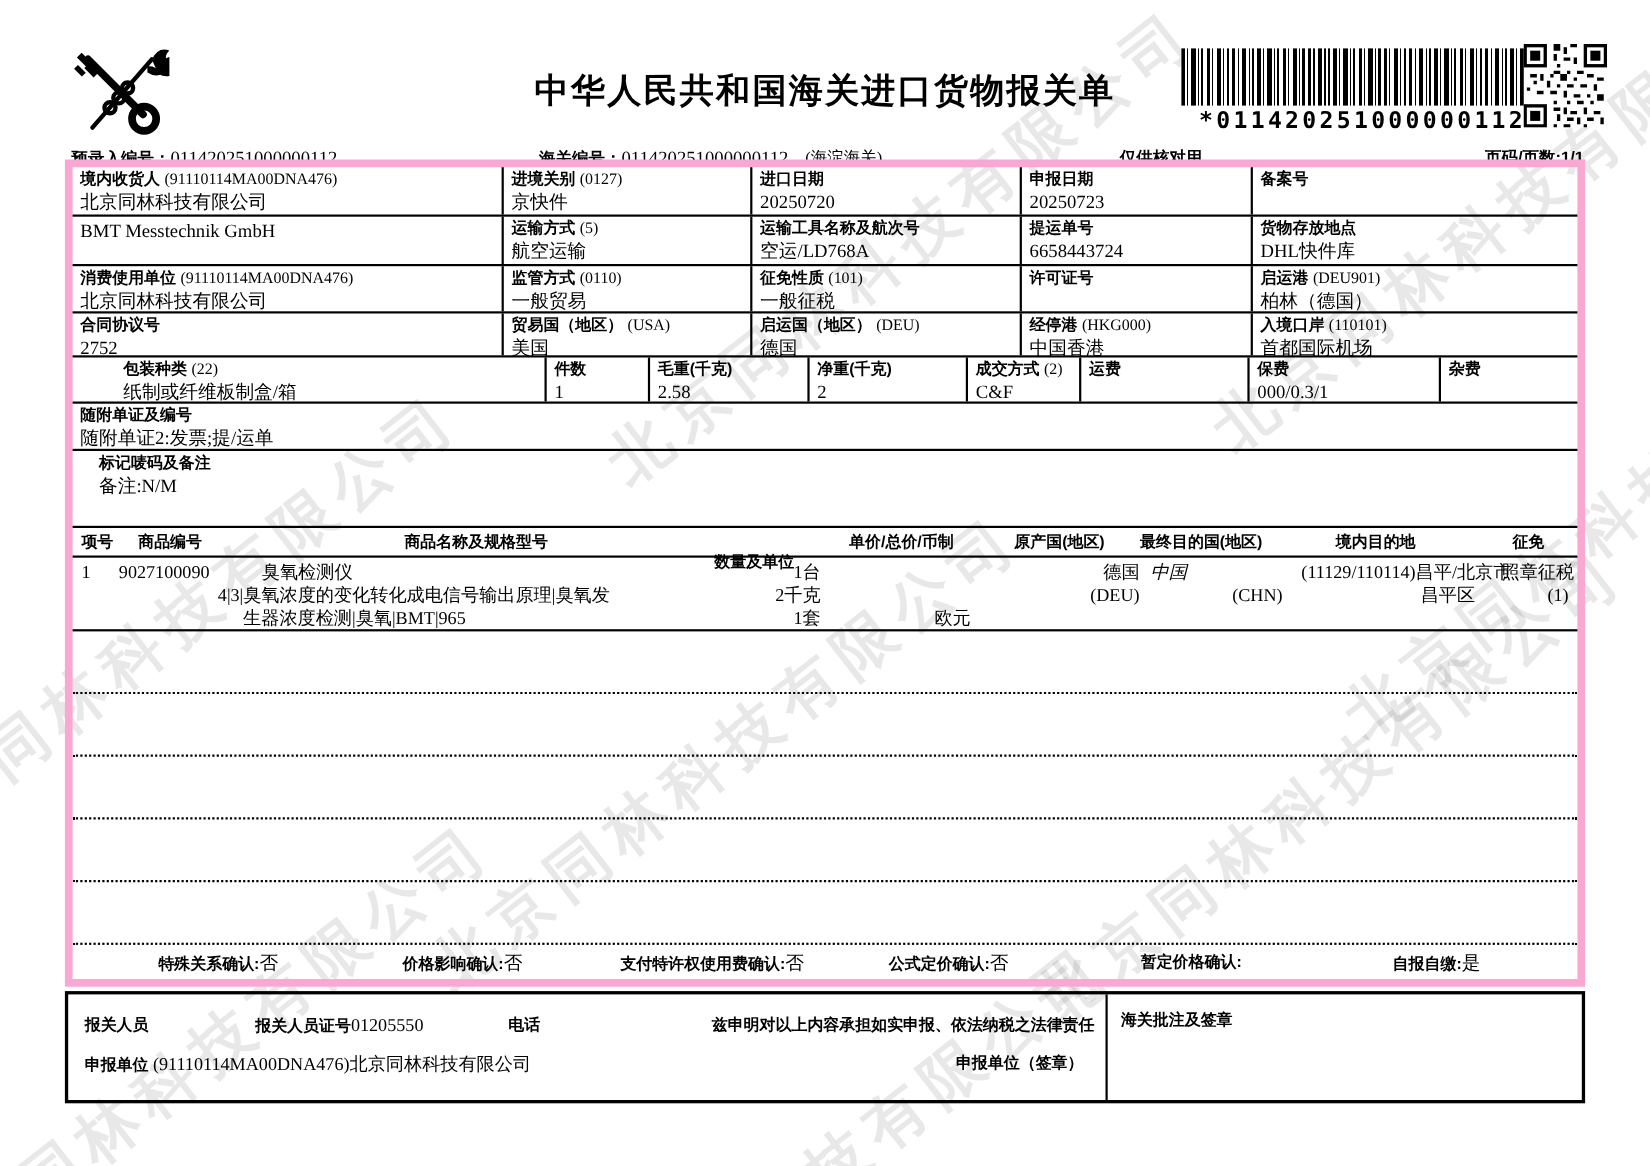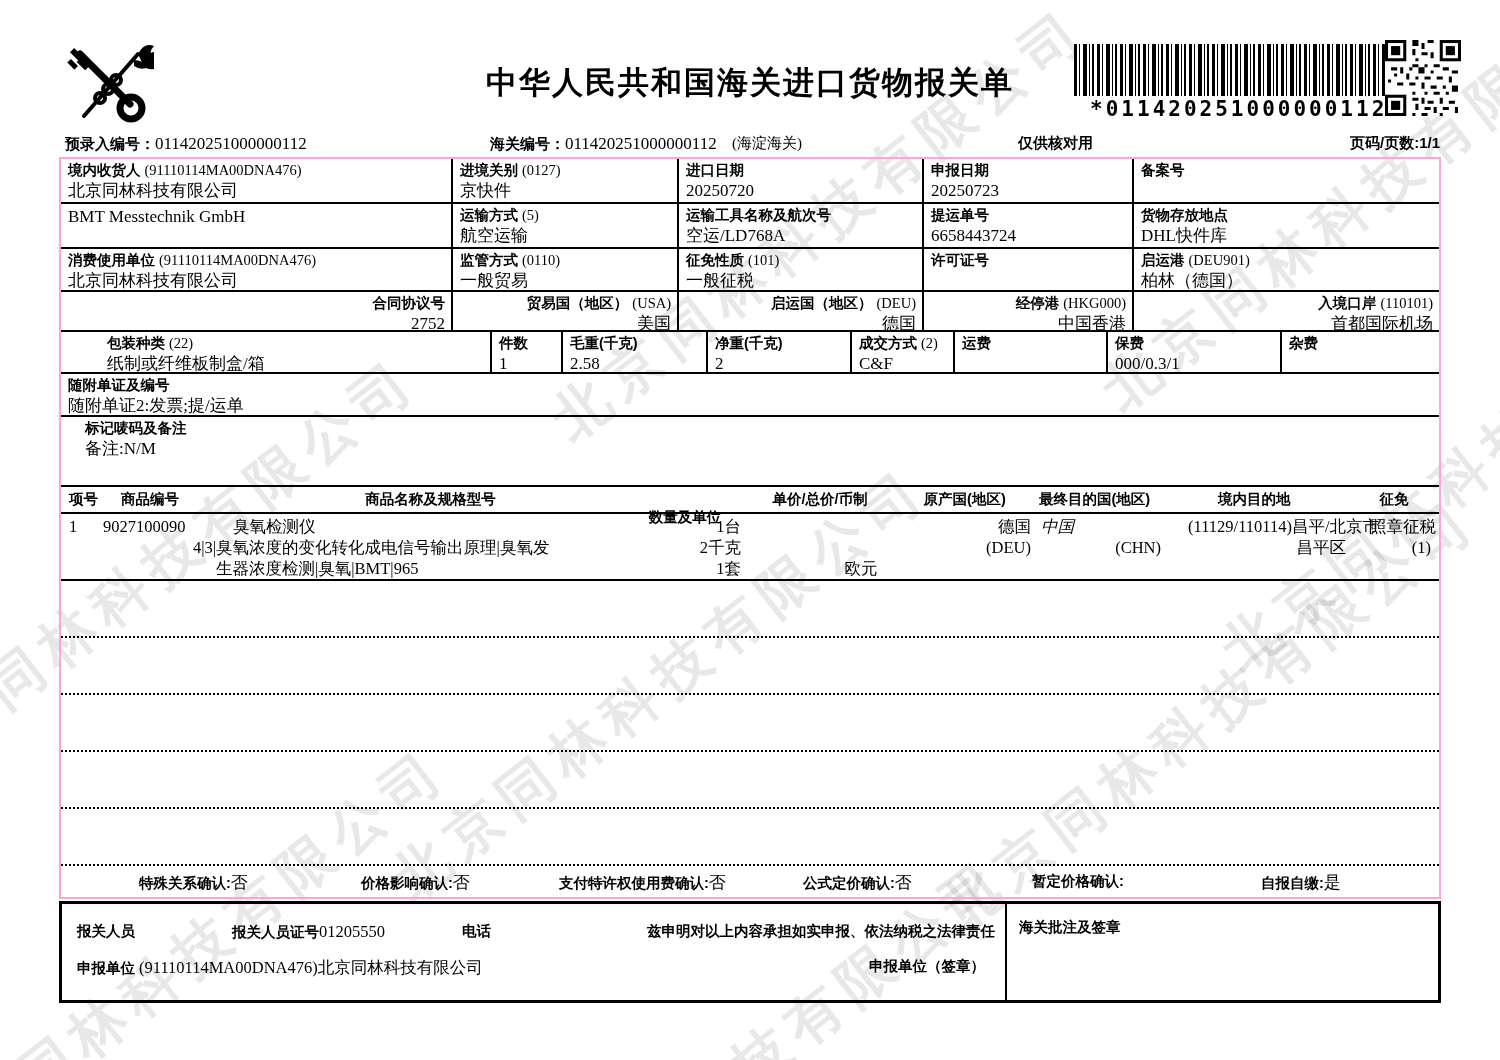--- a/index.html
+++ b/index.html
@@ -31,30 +31,30 @@
   
   .preheader { position:absolute; left:60px; top:134px; width:1380px; height:22px; font-size:15px;text-decoration:underline; }
   .preheader .ph { position:absolute; top:0; white-space:nowrap; }
   .b { font-weight:bold; font-family:"Liberation Sans", sans-serif; }
   .serif { font-family:"Liberation Serif","DejaVu Serif", serif; font-weight:normal; }
   .ph-pre { left:5px; }  .ph-cus { left:430px; } .ph-office { left:672px; font-family:"Liberation Serif",serif; }
   .ph-check { left:958px; font-weight:bold; } .ph-page { right:0; font-weight:bold; }
   .preheader .serif-val { font-family:"Liberation Serif","DejaVu Serif",serif; font-size:17px; }
 
   
-  .main-table { position:absolute; left:59px; top:157px; width:1382px; border:2px solid #f9a8d4; background:transparent; }
+  .main-table { position:absolute; left:59px; top:145px; width:1382px; border:7px solid #f9a8d4; background:transparent; }
   .trow { display:flex; border-bottom:2px solid #000; }
   .cell { border-right:2px solid #000; padding:2px 6px 0 7px; overflow:visible; }
   .cell:last-child { border-right:none; flex:1; }
   .lbl { font-size:14.5px; font-weight:bold; line-height:19px; white-space:nowrap; }
   .lbl .code { font-weight:normal; font-family:"Liberation Serif","DejaVu Serif",serif; font-size:14.5px; }
   .val { font-size:17px; font-family:"Liberation Serif","DejaVu Serif",serif; line-height:21px; white-space:nowrap; }
-  .h45{height:45px;} .h43{height:43px;} .h40{height:40px;text-align:right;} .h42{height:42px;padding-left:39px;} .h70{height:70px;}
+  .h45{height:45px;} .h43{height:43px;} .h40{height:40px;} .h42{height:42px;padding-left:39px;} .h70{height:70px;}
   .w392{width:392px;} .w226{width:226px;} .w245{width:245px;} .w210{width:210px;} .w307{width:307px;}
-  .w81{width:71px;} .w145{width:145px;} .w144{width:144px;} .w103{width:103px;} .w153{width:153px;} .w174{width:174px;} .w188{width:188px;}
+  .w81{width:94px;} .w145{width:145px;} .w144{width:144px;} .w103{width:103px;} .w153{width:153px;} .w174{width:174px;} .w188{width:188px;}
 
   
   .items-head { display:flex; align-items:center; height:27px; border-bottom:2px solid #000;
                 font-size:14.5px; font-weight:bold; }
   .ih { white-space:nowrap; }
   .ic1{width:50px; padding-left:8px;} .ic2{width:120px; padding-left:10px;}
   .ic3{width:400px; text-align:center;} .ic4{width:110px; text-align:center;margin-top:36px;}
   .ic5{width:160px; text-align:center;} .ic6{width:130px; text-align:center;}
   .ic7{width:130px; text-align:center;} .ic8{width:190px; text-align:center;}
   .ic9{width:90px; text-align:center;}

